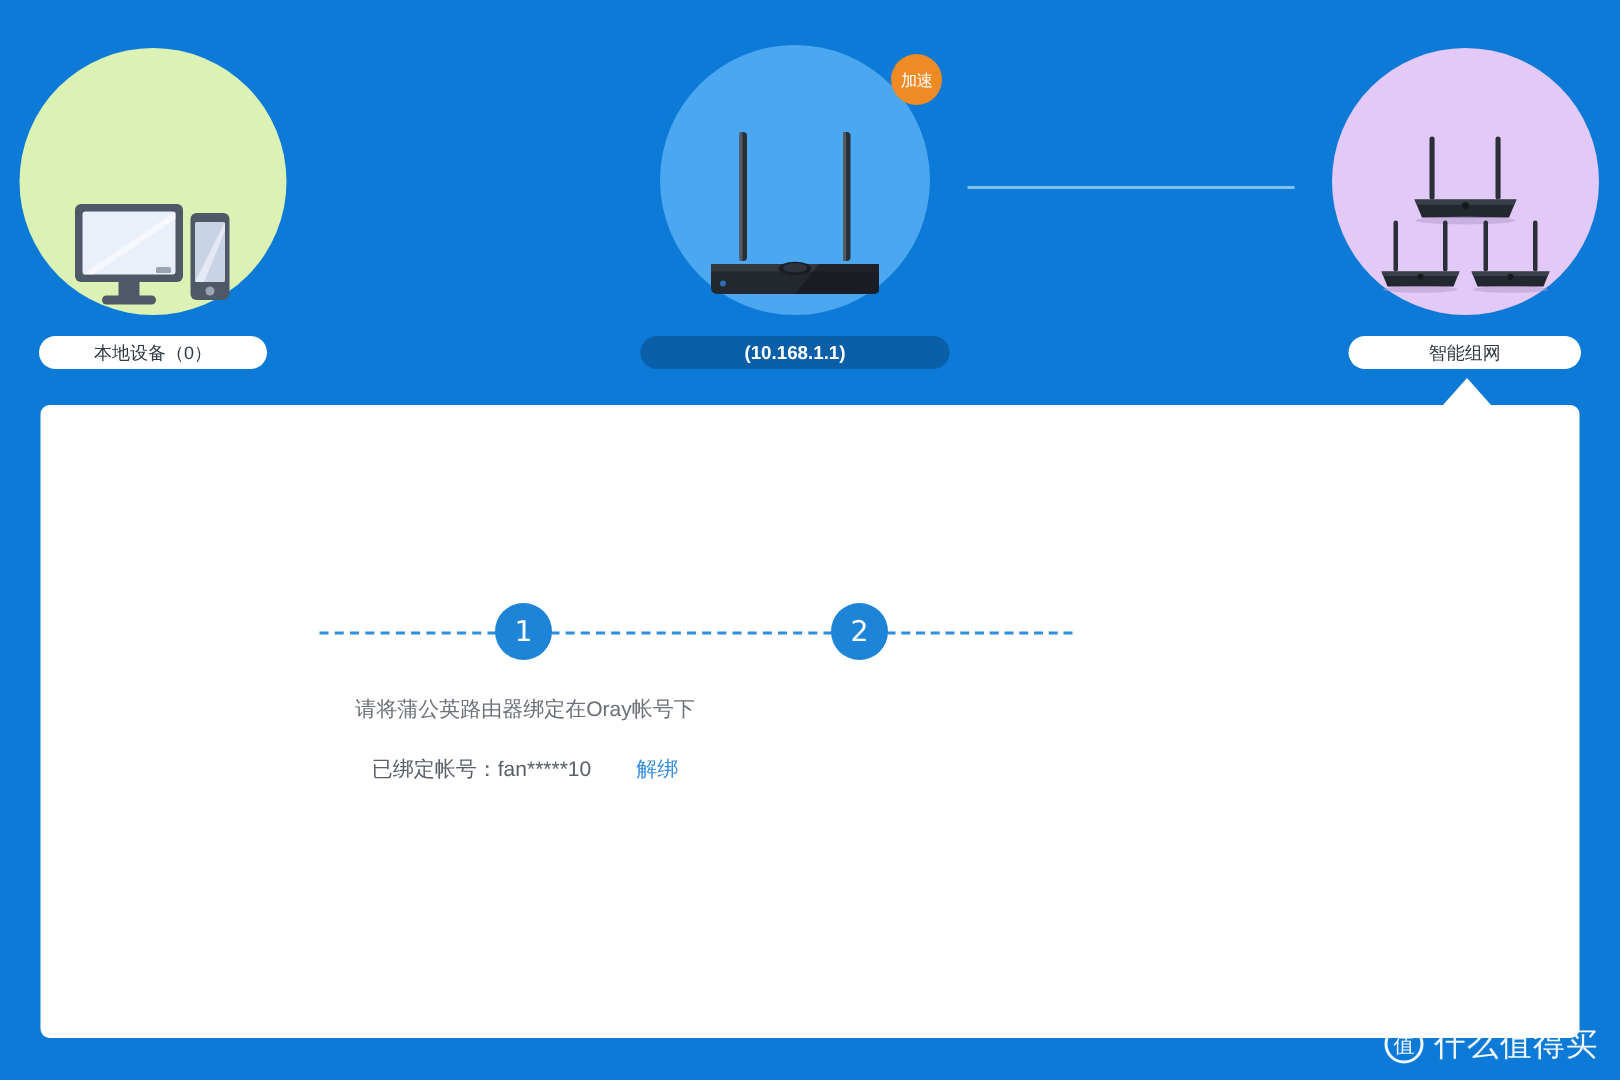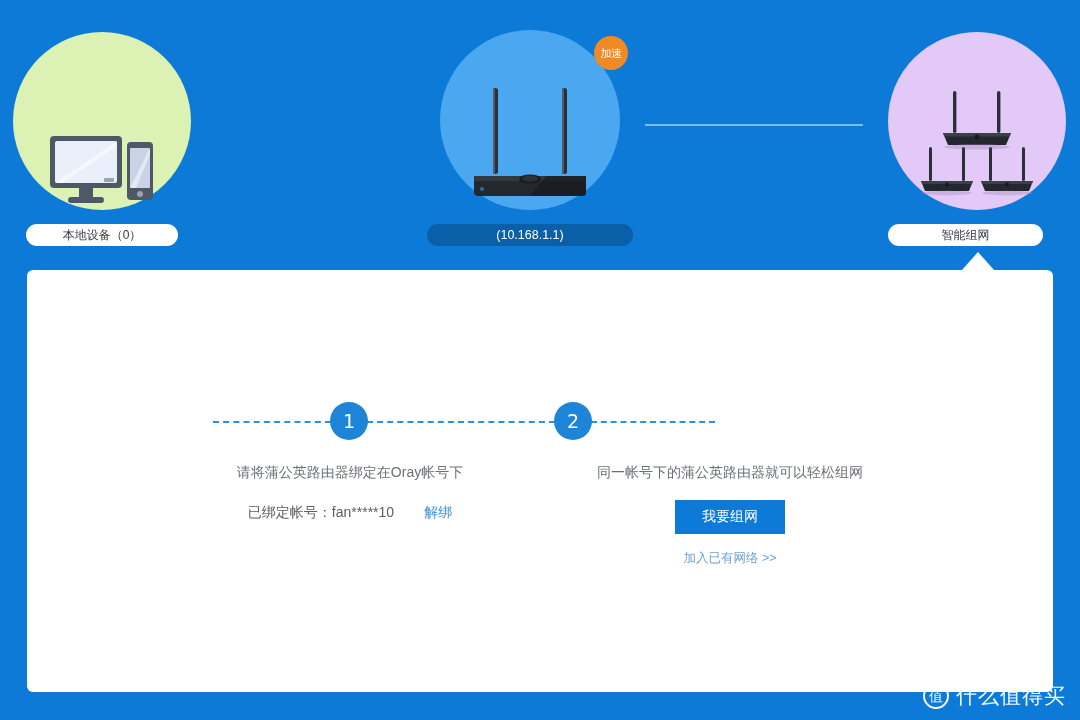--- a/index.html
+++ b/index.html
@@ -41,22 +41,22 @@
     margin-top: 14px;
     height: 22px; line-height: 22px;
     border-radius: 11px;
     font-size: 12px;
     white-space: nowrap;
   }
   .pill-white { background: #ffffff; color: #333a42; }
   .pill-dark  { background: #0a5fa8; color: #ffffff; font-size: 12.5px; }
 
   #label-local { width: 152px; margin-left: 14px; }
-  #label-ip    { width: 206px; margin-left: -13px; }
-  #label-mesh  { width: 155px; }
+  #label-ip    { width: 206px; margin-left: -13px; font-weight: bold; }
+  #label-mesh  { width: 155px; margin-left: 11px; }
 
   
   #accel-badge {
     position: absolute; right: -8px; top: 6px;
     width: 34px; height: 34px; border-radius: 50%;
     background: #f08a24;
     color: #ffffff; font-size: 11px;
     display: flex; align-items: center; justify-content: center;
     letter-spacing: -0.5px;
   }
@@ -255,25 +255,20 @@
       <div class="step-col">
         <div class="step-desc">请将蒲公英路由器绑定在Oray帐号下</div>
         <div id="bind-row">
           <span>
             <span>已绑定帐号：</span><span id="bind-account">fan*****10</span>
           </span>
           <span id="unbind-link">解绑</span>
         </div>
       </div>
 
-      <div class="step-col">
-        <div class="step-desc">同一帐号下的蒲公英路由器就可以轻松组网</div>
-        <button id="btn-mesh">我要组网</button>
-        <span id="join-link">加入已有网络 &gt;&gt;</span>
-      </div>
     </div>
   </div>
 </div>
 
 <div id="watermark">
   <div id="wm-logo">值</div>
   <div id="wm-text">什么值得买</div>
 </div>
 
 </body></html>

